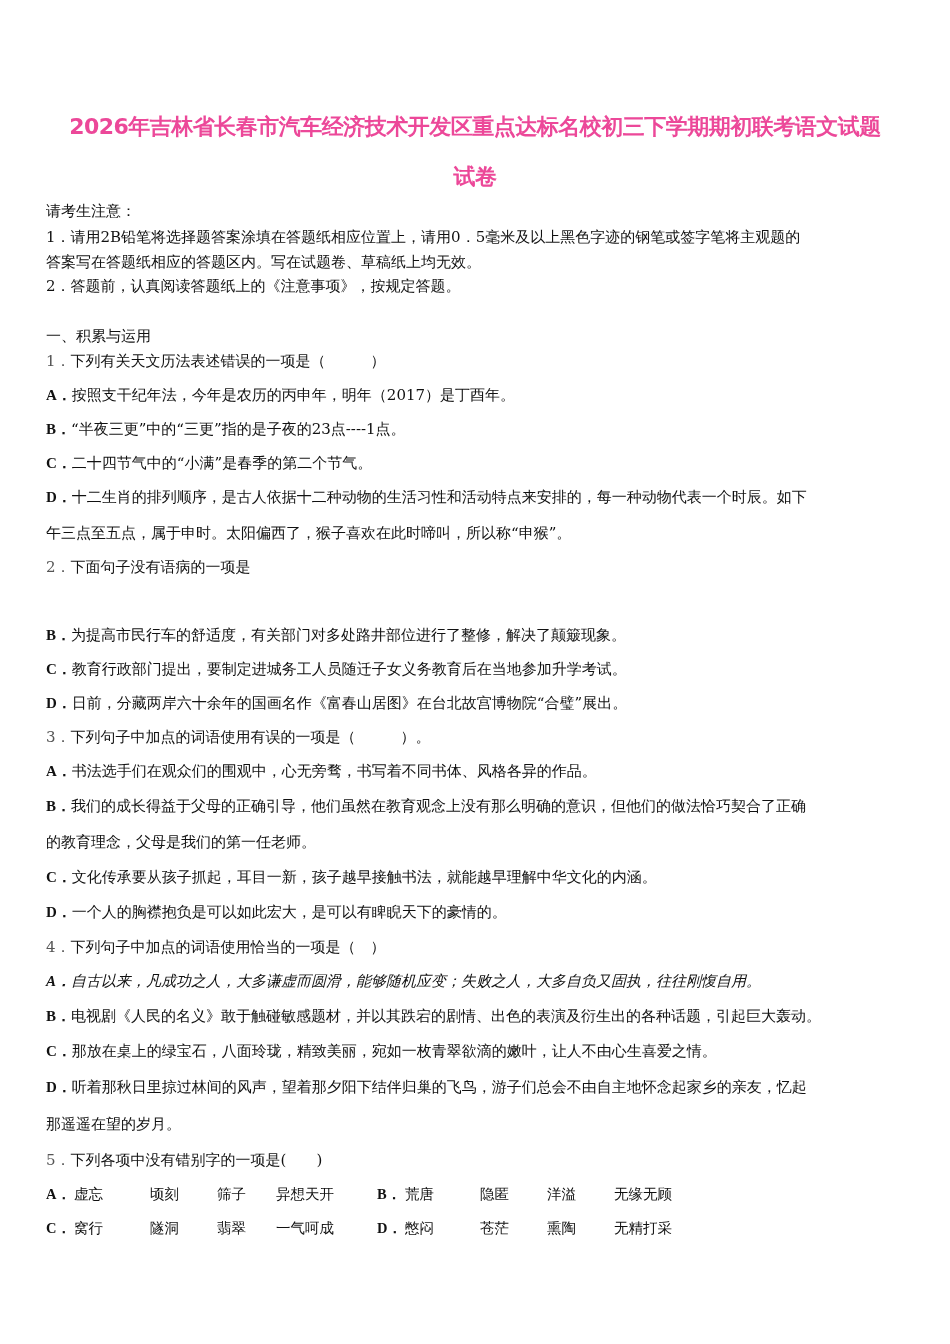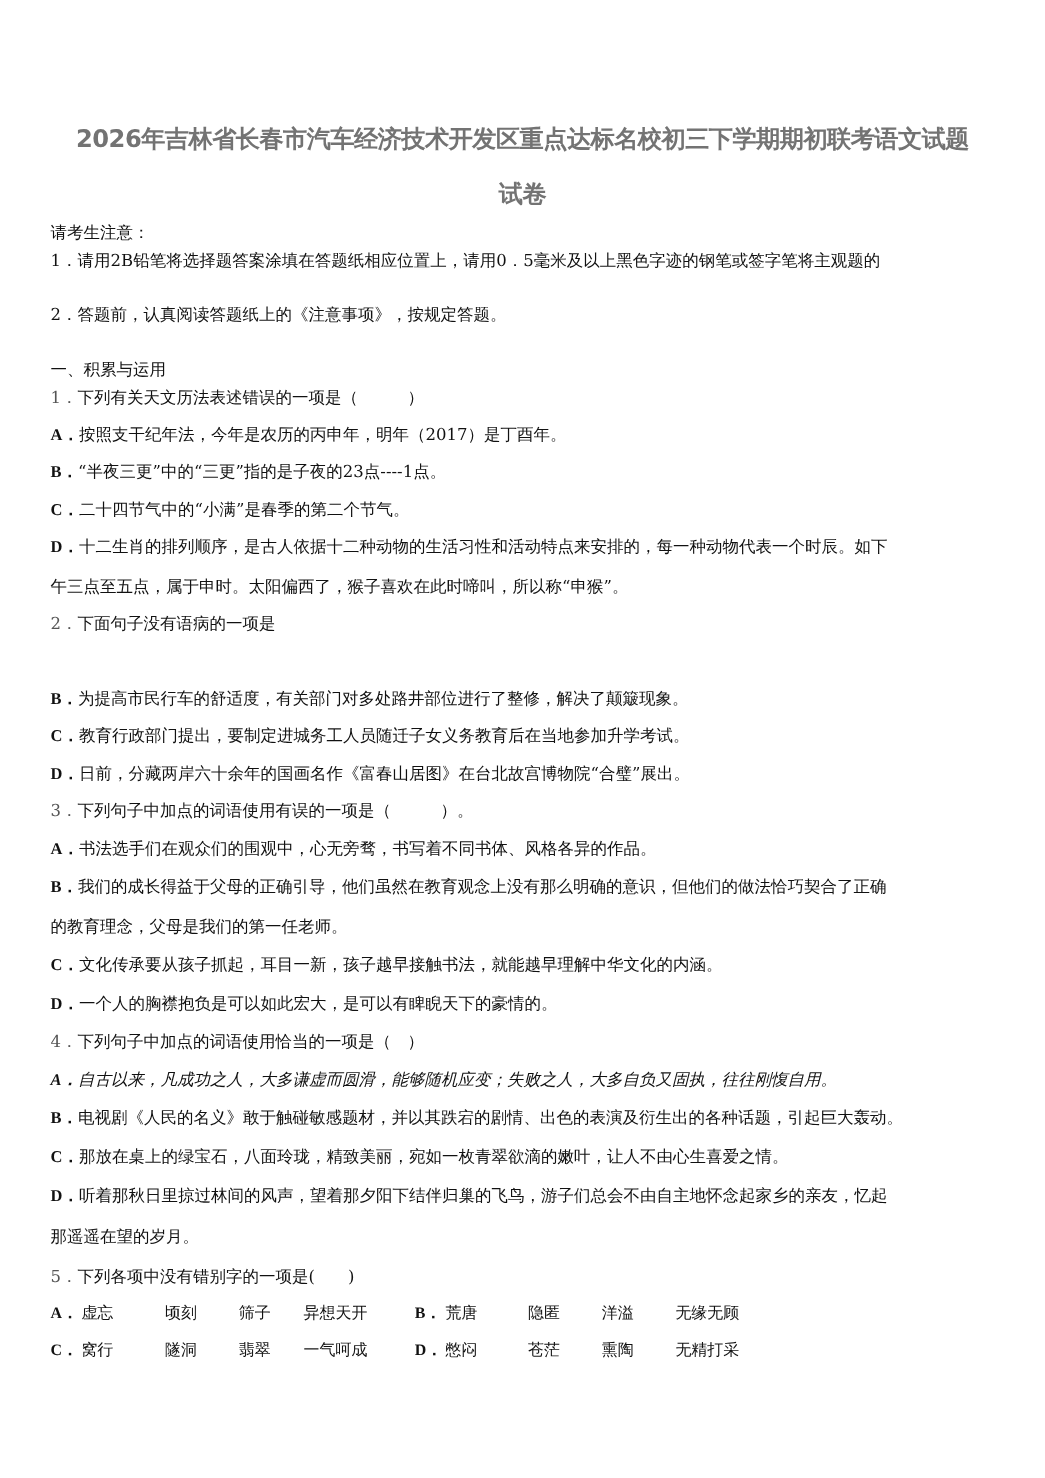--- a/index.html
+++ b/index.html
@@ -1,39 +1,40 @@
 <!DOCTYPE html>
 <html><head>
 <meta charset="utf-8">
 <style>
   html, body { margin: 0; padding: 0; background: #ffffff; }
   body { width: 950px; height: 1344px; position: relative; overflow: hidden;
          font-family: "DejaVu Serif", "Liberation Serif", serif; color: #111; }
   .page { position: absolute; left: 0; top: 0; width: 950px; height: 1344px; }
   .title { position: absolute; left: 30px; width: 890px; text-align: center;
            font-family: "DejaVu Sans", "Liberation Sans", sans-serif; font-weight: bold;
-           font-size: 22px; letter-spacing: -0.5px; color: #737373; }
+           font-size: 22px; letter-spacing: -0.5px; color: #ec4899; }
   .t1 { top: 112px; }
   .t2 { top: 162px; }
   .line { position: absolute; left: 46px; font-size: 15px; white-space: nowrap; line-height: 20px; }
   .opt-label { font-weight: bold; font-family: "Liberation Serif", serif; }
   .qnum { color: #555; }
   .row { position: absolute; left: 46px; font-size: 14.5px; line-height: 20px; height: 20px; width: 700px; }
   .cell { position: absolute; top: 0; white-space: nowrap; }
 </style>
 </head>
 <body>
 
 <div class="page">
 
   <div class="title t1">2026年吉林省长春市汽车经济技术开发区重点达标名校初三下学期期初联考语文试题</div>
   <div class="title t2">试卷</div>
 
   <div class="line" style="top:201px;">请考生注意：</div>
   <div class="line" style="top:227px;">1．请用2B铅笔将选择题答案涂填在答题纸相应位置上，请用0．5毫米及以上黑色字迹的钢笔或签字笔将主观题的</div>
+  <div class="line" style="top:252px;">答案写在答题纸相应的答题区内。写在试题卷、草稿纸上均无效。</div>
   <div class="line" style="top:276px;">2．答题前，认真阅读答题纸上的《注意事项》，按规定答题。</div>
 
   <div class="line" style="top:326px;">一、积累与运用</div>
 
   <div class="line" style="top:351px;">
     <span class="qnum">1．</span><span>下列有关天文历法表述错误的一项是（　　　）</span>
   </div>
   <div class="line" style="top:385px;">
     <span class="opt-label">A．</span><span>按照支干纪年法，今年是农历的丙申年，明年（2017）是丁酉年。</span>
   </div>

